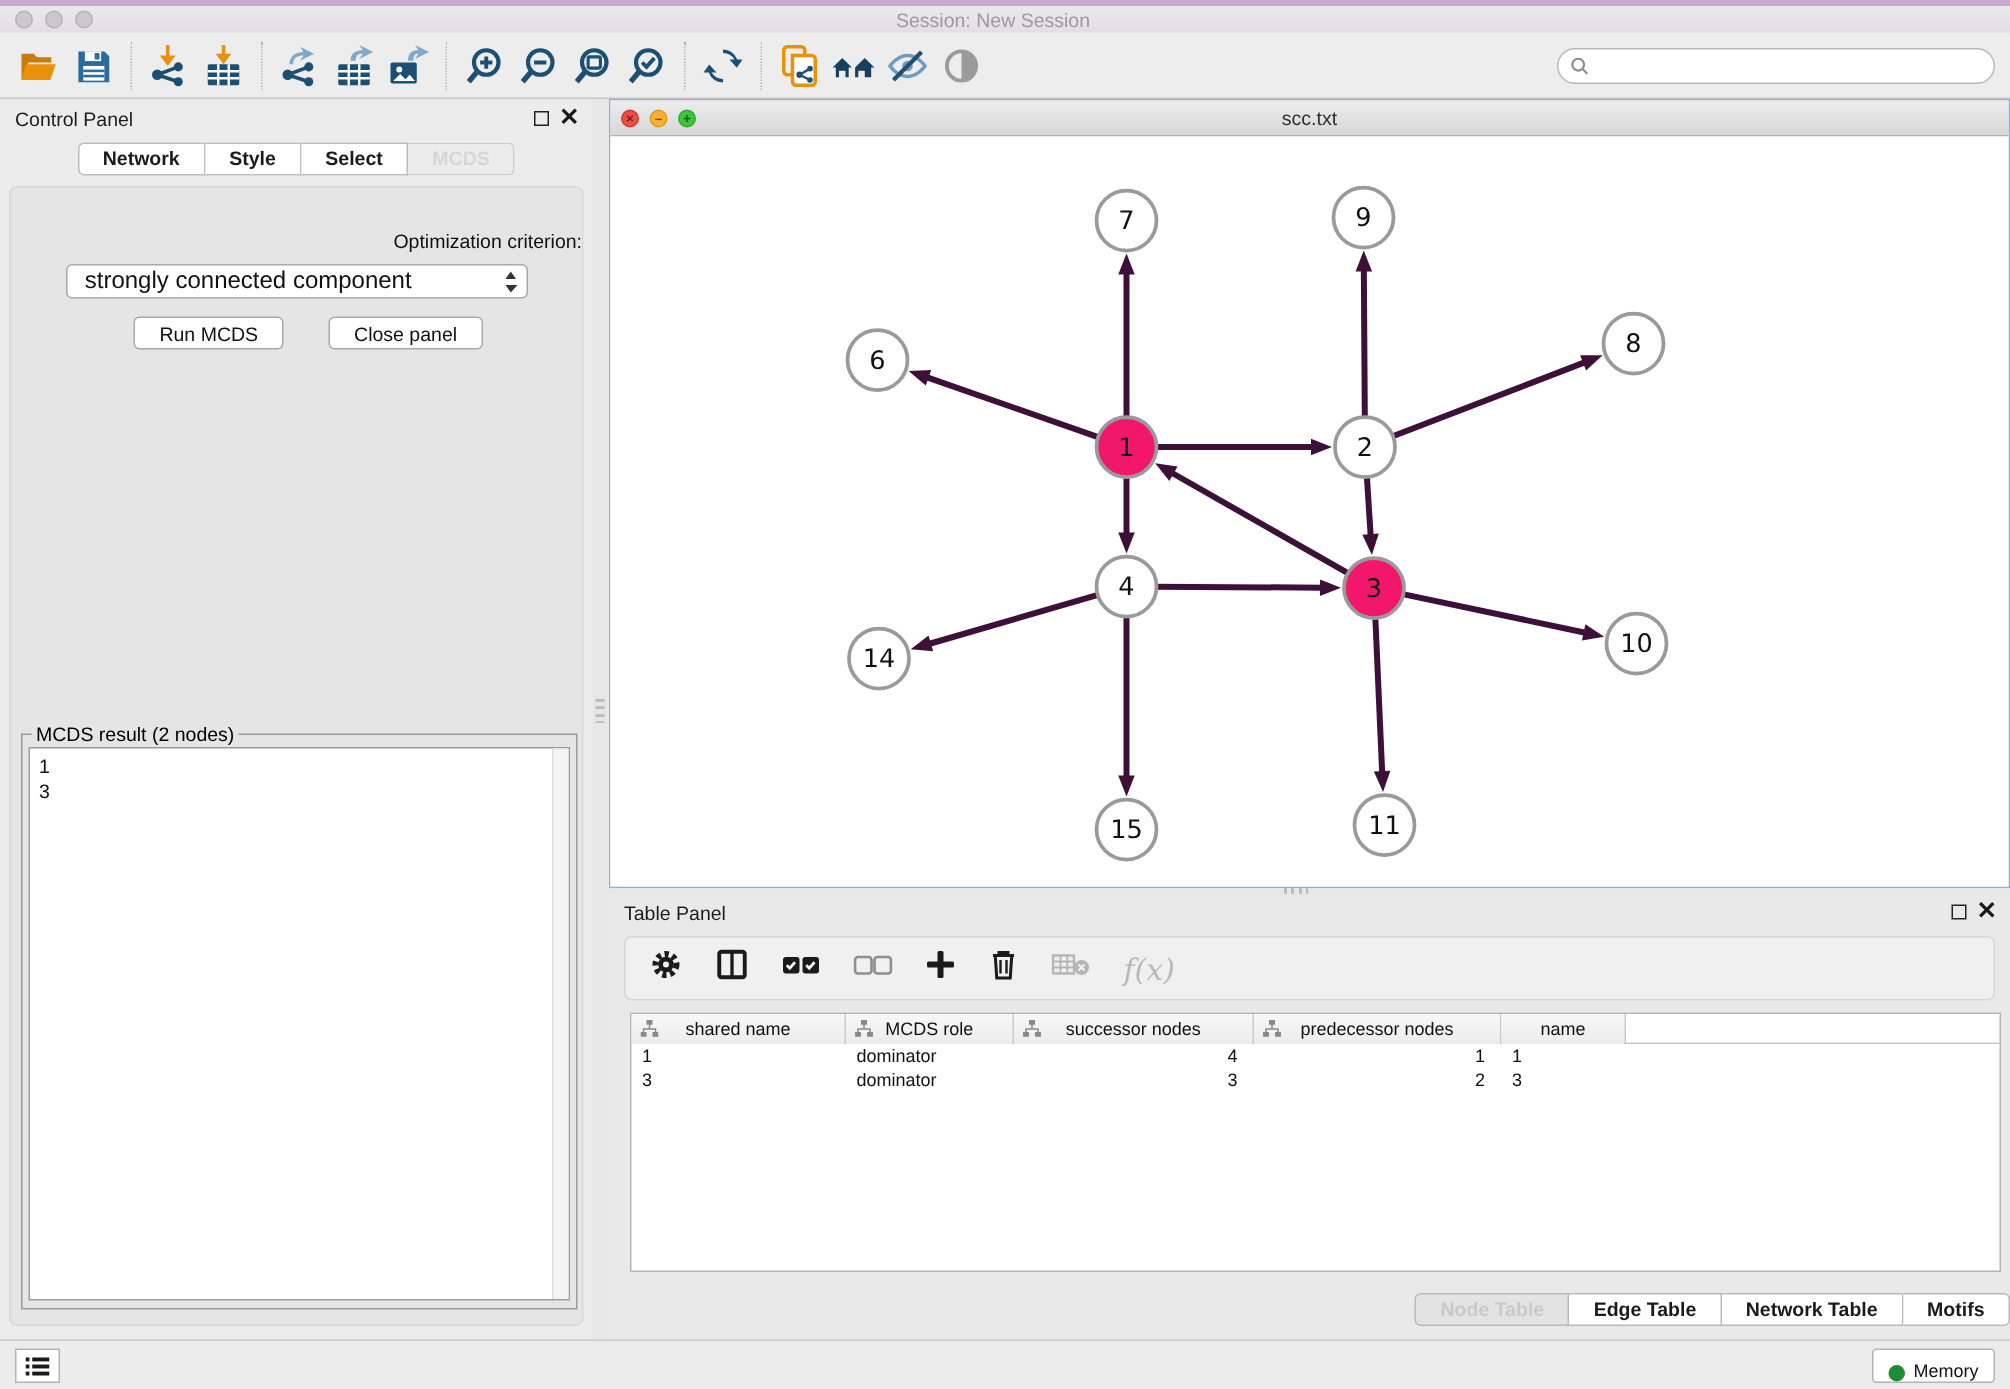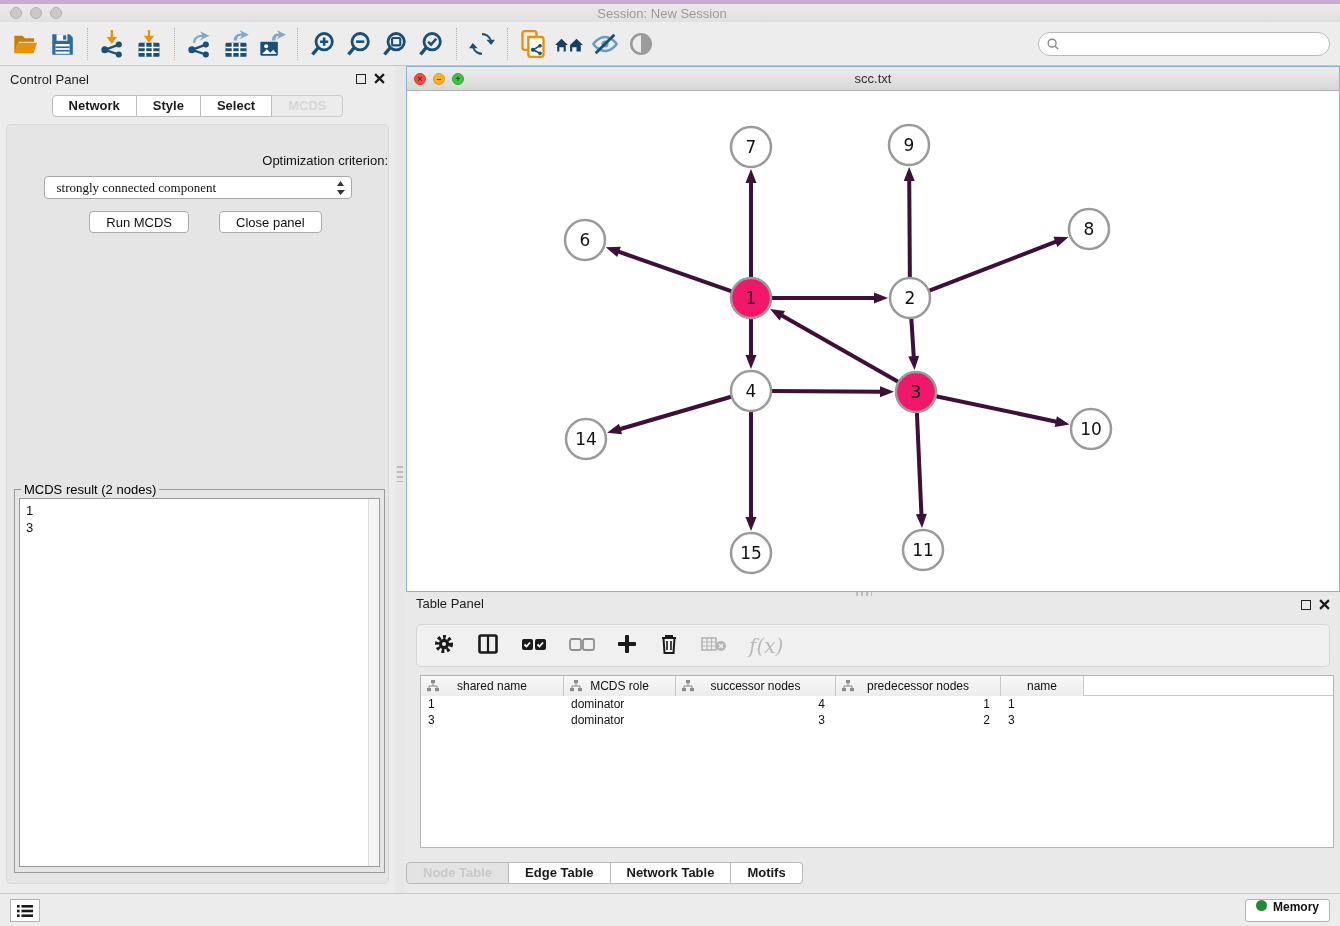--- a/index.html
+++ b/index.html
@@ -39,21 +39,21 @@
   .cp-tab { height:22px; padding:0 16px; font-size:13px; font-weight:bold; color:#1a1a1a;
     background:#fff; border:1px solid #bdbdbd; border-left:none; line-height:20px; }
   .cp-tab:first-child { border-left:1px solid #bdbdbd; border-radius:4px 0 0 4px; }
   .cp-tab:last-child { border-radius:0 4px 4px 0; }
   .cp-tab.active { background:#ececec; color:#d6d6d6; border-color:#cccccc; }
   .cp-body { position:absolute; left:6px; top:58px; width:383px; height:760px;
     background:#e5e5e5; border:1px solid #d8d8d8; border-radius:5px; }
   .opt-label { text-align:right; font-size:13px; color:#111; margin-top:28px; }
   .combo { position:relative; width:308px; height:23px; margin:8px auto 0;
     background:#fff; border:1px solid #a9a9a9; border-radius:4px;
-    font-size:13px; line-height:21px; padding-left:12px; color:#111;font-family:Liberation Serif, serif; }
+    font-size:16px; line-height:21px; padding-left:12px; color:#111; }
   .combo-arrows { position:absolute; right:6px; top:3px; }
   .btn-row { display:flex; justify-content:center; gap:14px; margin-top:12px; }
   .pbtn { height:22px; padding:0 16px; font-size:13px; color:#111; background:#fff;
     border:1px solid #a9a9a9; border-radius:4px;margin-left:16px; }
   .result-group { position:absolute; left:7px; top:364px; width:371px; height:384px;
     border:1px solid #9a9a9a; }
   .result-legend { position:absolute; left:6px; top:-8px; background:#e5e5e5;
     font-size:13px; color:#000000; padding:0 3px; }
   .result-box { position:absolute; left:4px; top:8px; right:4px; bottom:5px;
     background:#fff; border:1px solid #9a9a9a; font-size:13px; color:#111;
@@ -79,52 +79,52 @@
     font-weight:bold; }
   .tl-close { background:#ee4f42; border:1px solid #d8382c; }
   .tl-min { background:#f7b12f; border:1px solid #df9a14; }
   .tl-max { background:#3ec53f; border:1px solid #2cab2f; }
   .net-title { position:absolute; left:0; right:0; text-align:center; font-size:13px; color:#2e2e2e; }
   .net-canvas { position:relative; width:932px; height:500px; background:#fff; }
 
   
   .table-panel { position:absolute; left:406px; top:596px; width:934px; height:297px;
     background:#e9e9e9; }
-  .tp-hdr { height:24px; display:flex; align-items:flex-start; padding:0 10px; }
+  .tp-hdr { height:24px; display:flex; align-items:center; padding:0 10px; }
   .tp-title { font-size:13px; color:#1c1c1c; }
   .tp-toolbar { position:absolute; left:10px; top:28px; width:914px; height:43px;
     background:#f0f0f0; border:1px solid #d6d6d6; border-radius:5px;
     display:flex; align-items:center; padding-left:16px; gap:22px; }
   .fx { font-family:"DejaVu Serif", serif; font-style:italic; font-size:20px; color:#b9b9b9; }
   .tbl { position:absolute; left:14px; top:79px; width:914px; height:173px;
     background:#fff; border:1px solid #b5b5b5; overflow:hidden; }
   .tbl-head { display:flex; height:20px; border-bottom:1px solid #c9c9c9; }
   .th { position:relative; height:20px; background:linear-gradient(#f8f8f8,#ececec);
     border-right:1px solid #c9c9c9; font-size:12px; color:#111;
     display:flex; align-items:center; justify-content:center; }
   .th .h-icon { position:absolute; left:6px; top:4px; }
   .tbl-row { display:flex; height:16px; font-size:12px; color:#111; }
   .td { height:16px; line-height:16px; overflow:hidden; }
   .td.a-left { text-align:left; padding-left:7px; }
   .td.a-right { text-align:right; padding-right:11px; }
-  .tp-tabs { position:absolute; left:0; right:0; top:266px; display:flex; justify-content:flex-start; }
+  .tp-tabs { position:absolute; left:0; right:0; top:266px; display:flex; justify-content:flex-end; }
   .tp-tab { height:22px; padding:0 16px; font-size:13px; font-weight:bold; color:#1a1a1a;
     background:#fff; border:1px solid #b9b9b9; border-left:none; line-height:20px; }
   .tp-tab:first-child { border-left:1px solid #b9b9b9; border-radius:4px 0 0 4px; }
   .tp-tab:last-child { border-radius:0 4px 4px 0; }
   .tp-tab.active { background:#e3e3e3; color:#c9c9c9; }
 
   
   .statusbar { position:absolute; left:0; top:893px; width:1340px; height:33px;
     background:#ececec; border-top:1px solid #c9c9c9; }
   .list-btn { position:absolute; left:10px; top:5px; width:30px; height:23px;
     background:#fff; border:1px solid #b3b3b3; display:flex; align-items:center; justify-content:center; }
   .mem-btn { position:absolute; right:10px; top:5px; height:23px; padding:0 10px;
     background:#fff; border:1px solid #b3b3b3; border-radius:3px; font-size:12px; color:#111;
-    display:flex; align-items:flex-start; gap:6px;font-weight:bold; }
+    display:flex; align-items:flex-end; gap:6px; }
   .mem-dot { width:11px; height:11px; border-radius:50%; background:#1d8c34; }
 </style>
 </head>
 <body>
 
 <div class="titlebar">
   <span class="tl-dot"></span>
   <span class="tl-dot"></span>
   <span class="tl-dot"></span>
   <span class="app-title">Session: New Session</span>

